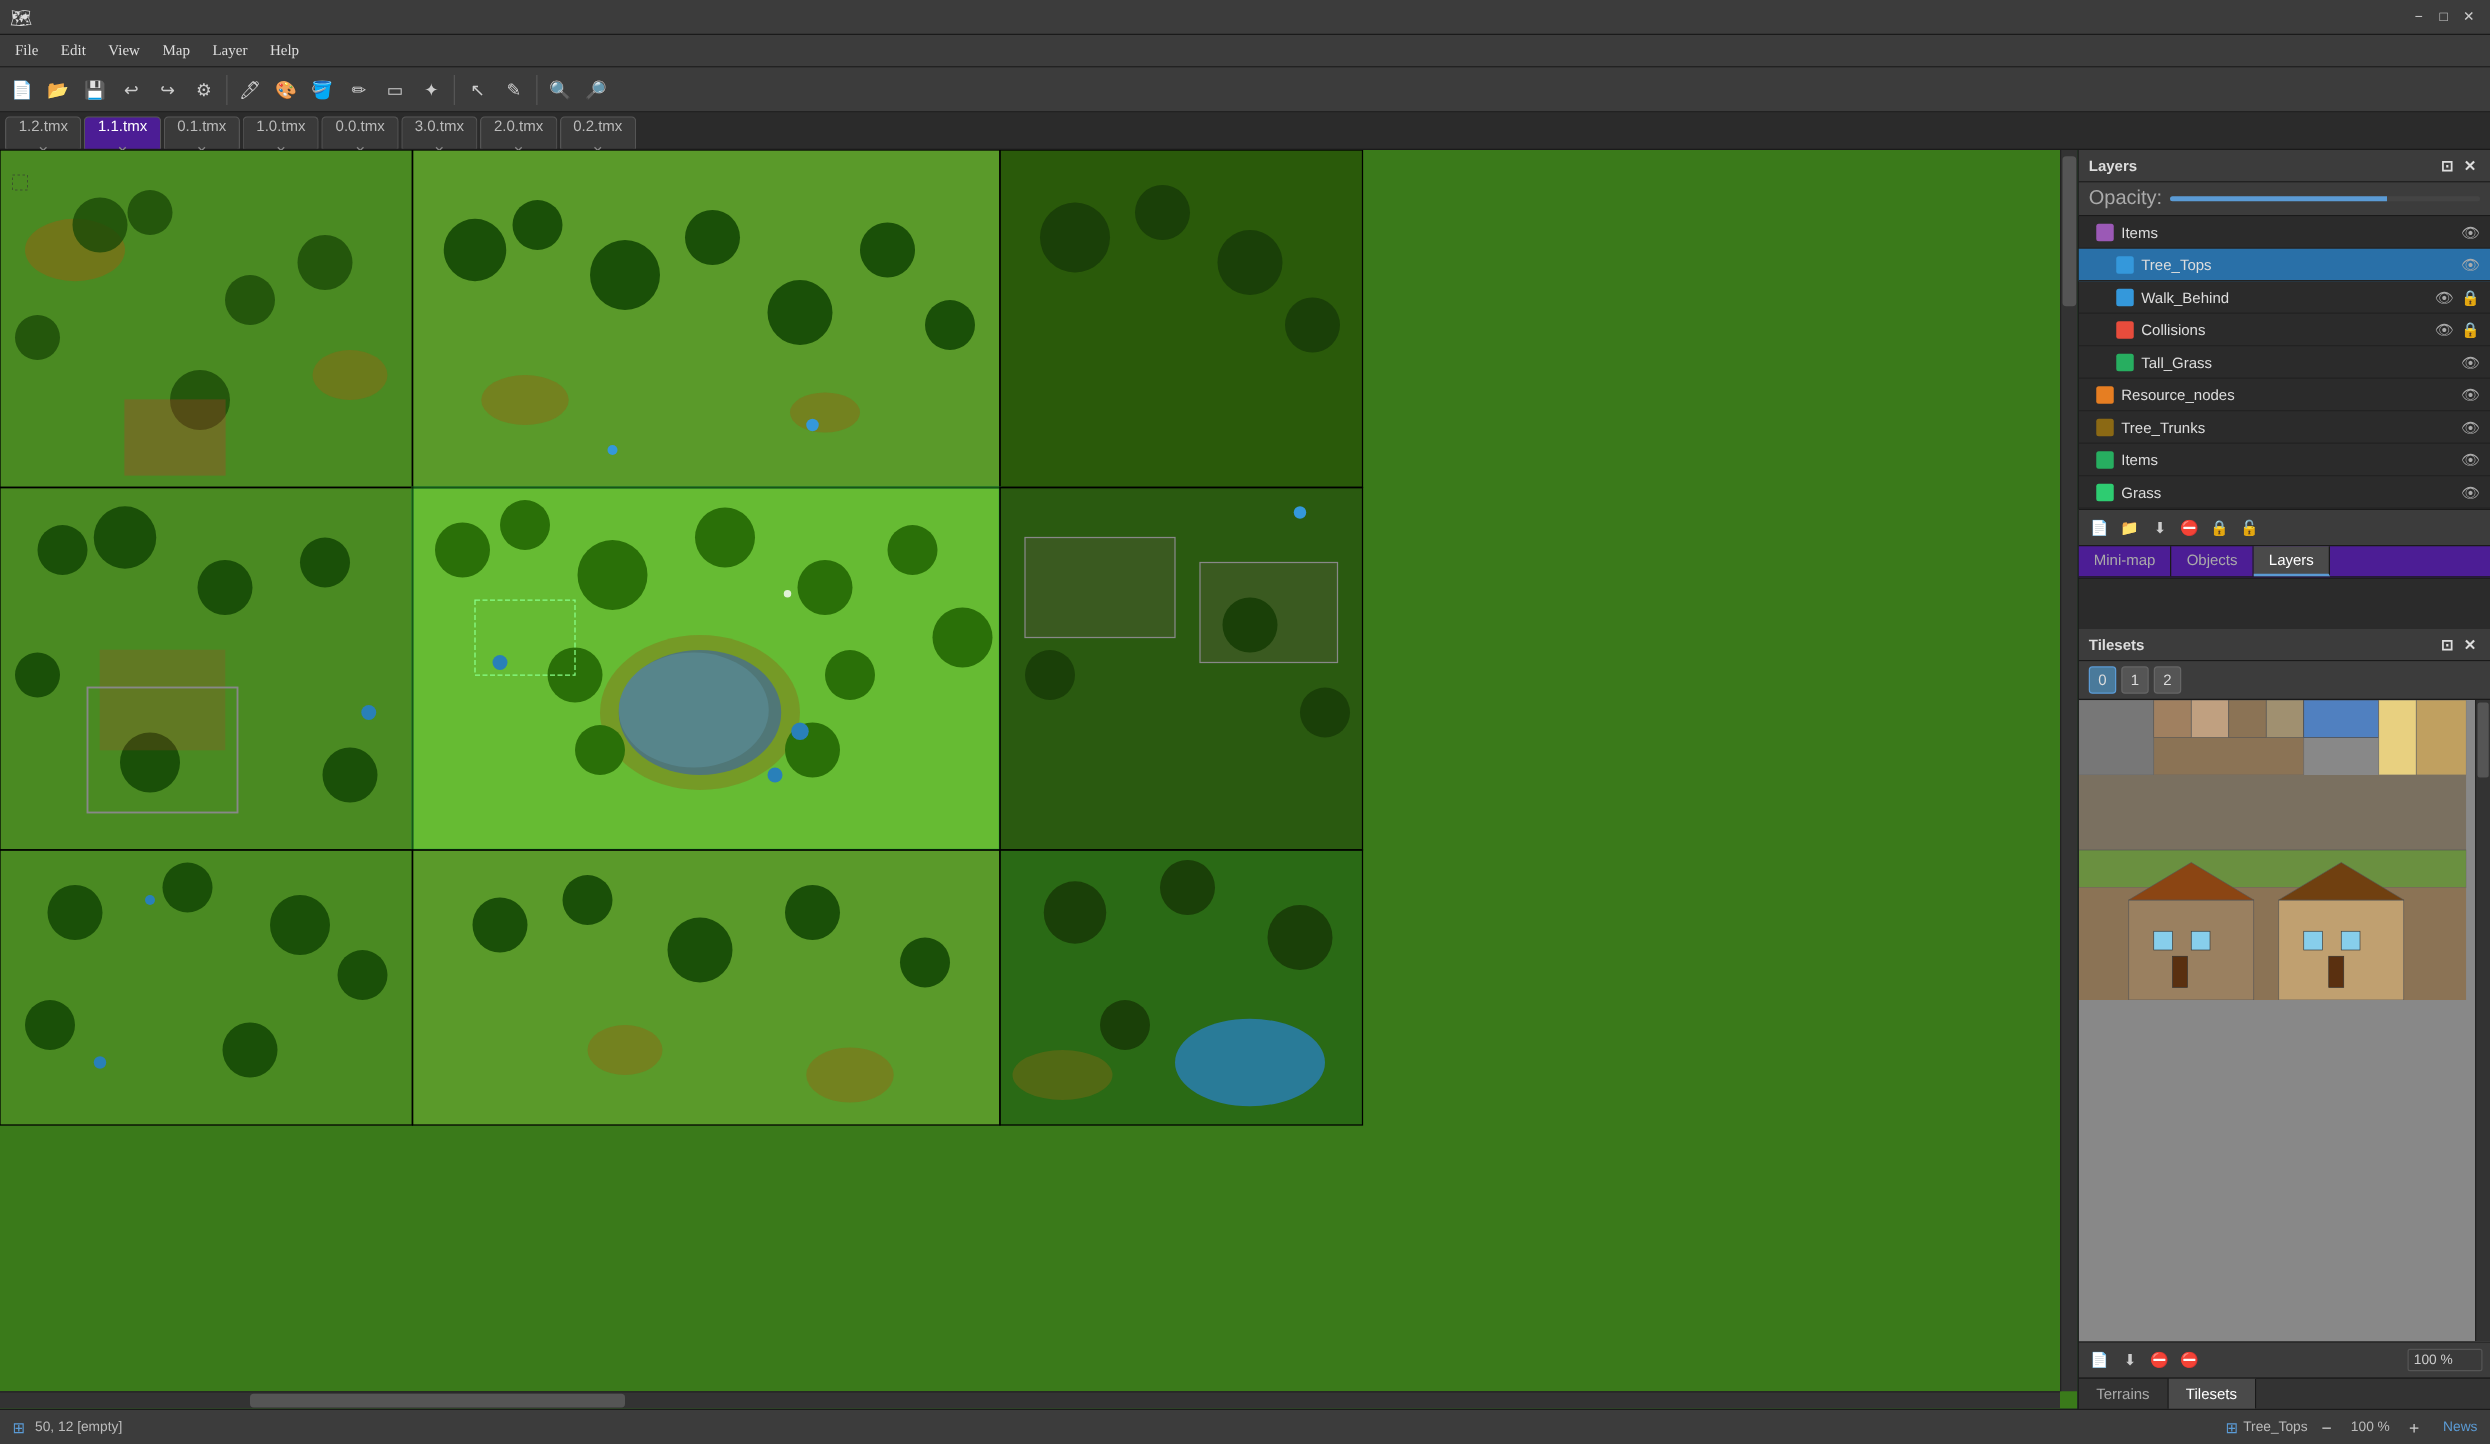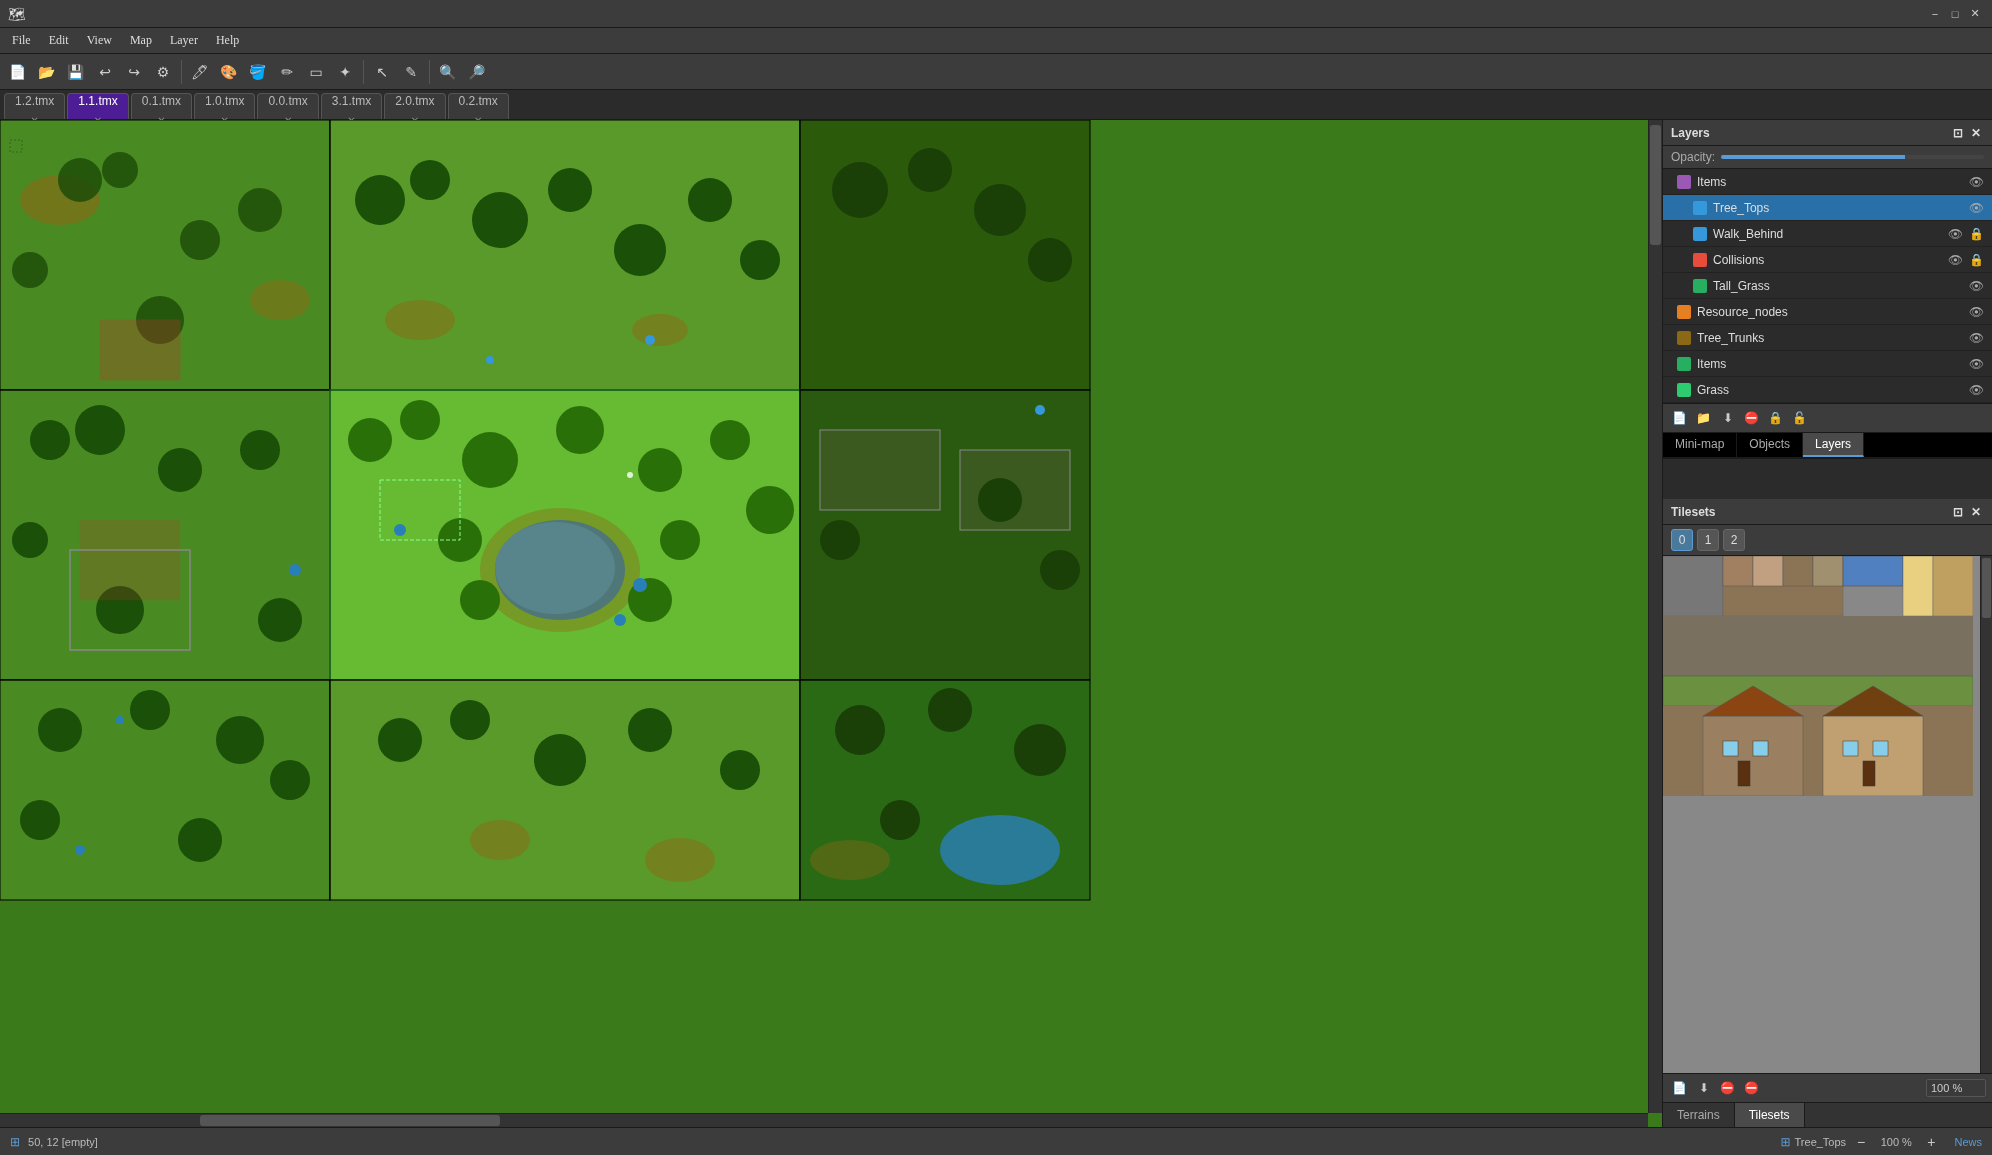--- a/index.html
+++ b/index.html
@@ -145,21 +145,21 @@
       border-radius: 2px;
     }
 
     
     .opacity-row {
       display: flex; align-items: center; gap: 6px;
       padding: 4px 8px;
       background: #3c3c3c;
       border-bottom: 1px solid #1a1a1a;
     }
-    .opacity-label { font-size: 12px; color: #aaa; }
+    .opacity-label { font-size: 16px; color: #aaa; }
     .opacity-slider {
       flex: 1;
       height: 4px;
       background: linear-gradient(to right, #5b9bd5 70%, #444 70%);
       border-radius: 2px;
       cursor: pointer;
     }
 
     
     .layer-list { }
@@ -192,21 +192,21 @@
       cursor: pointer;
       display: flex; align-items: center; justify-content: center;
       color: #ccc;
       border-radius: 3px;
       font-size: 12px;
     }
 
     
     .panel-tab-bar {
       display: flex;
-      background: #000000;
+      background: #4c1d95;
       border-top: 1px solid #1a1a1a;
       border-bottom: 1px solid #1a1a1a;
     }
     .panel-tab {
       padding: 4px 12px;
       cursor: pointer;
       font-size: 12px;
       color: #aaa;
       border-right: 1px solid #1a1a1a;
     }
@@ -367,21 +367,21 @@
     </div>
     <div class="tab">
       <span>1.0.tmx</span>
       <span class="tab-close">✕</span>
     </div>
     <div class="tab">
       <span>0.0.tmx</span>
       <span class="tab-close">✕</span>
     </div>
     <div class="tab">
-      <span>3.1.tmx</span>
+      <span>3.0.tmx</span>
       <span class="tab-close">✕</span>
     </div>
     <div class="tab">
       <span>2.0.tmx</span>
       <span class="tab-close">✕</span>
     </div>
     <div class="tab">
       <span>0.2.tmx</span>
       <span class="tab-close">✕</span>
     </div>

